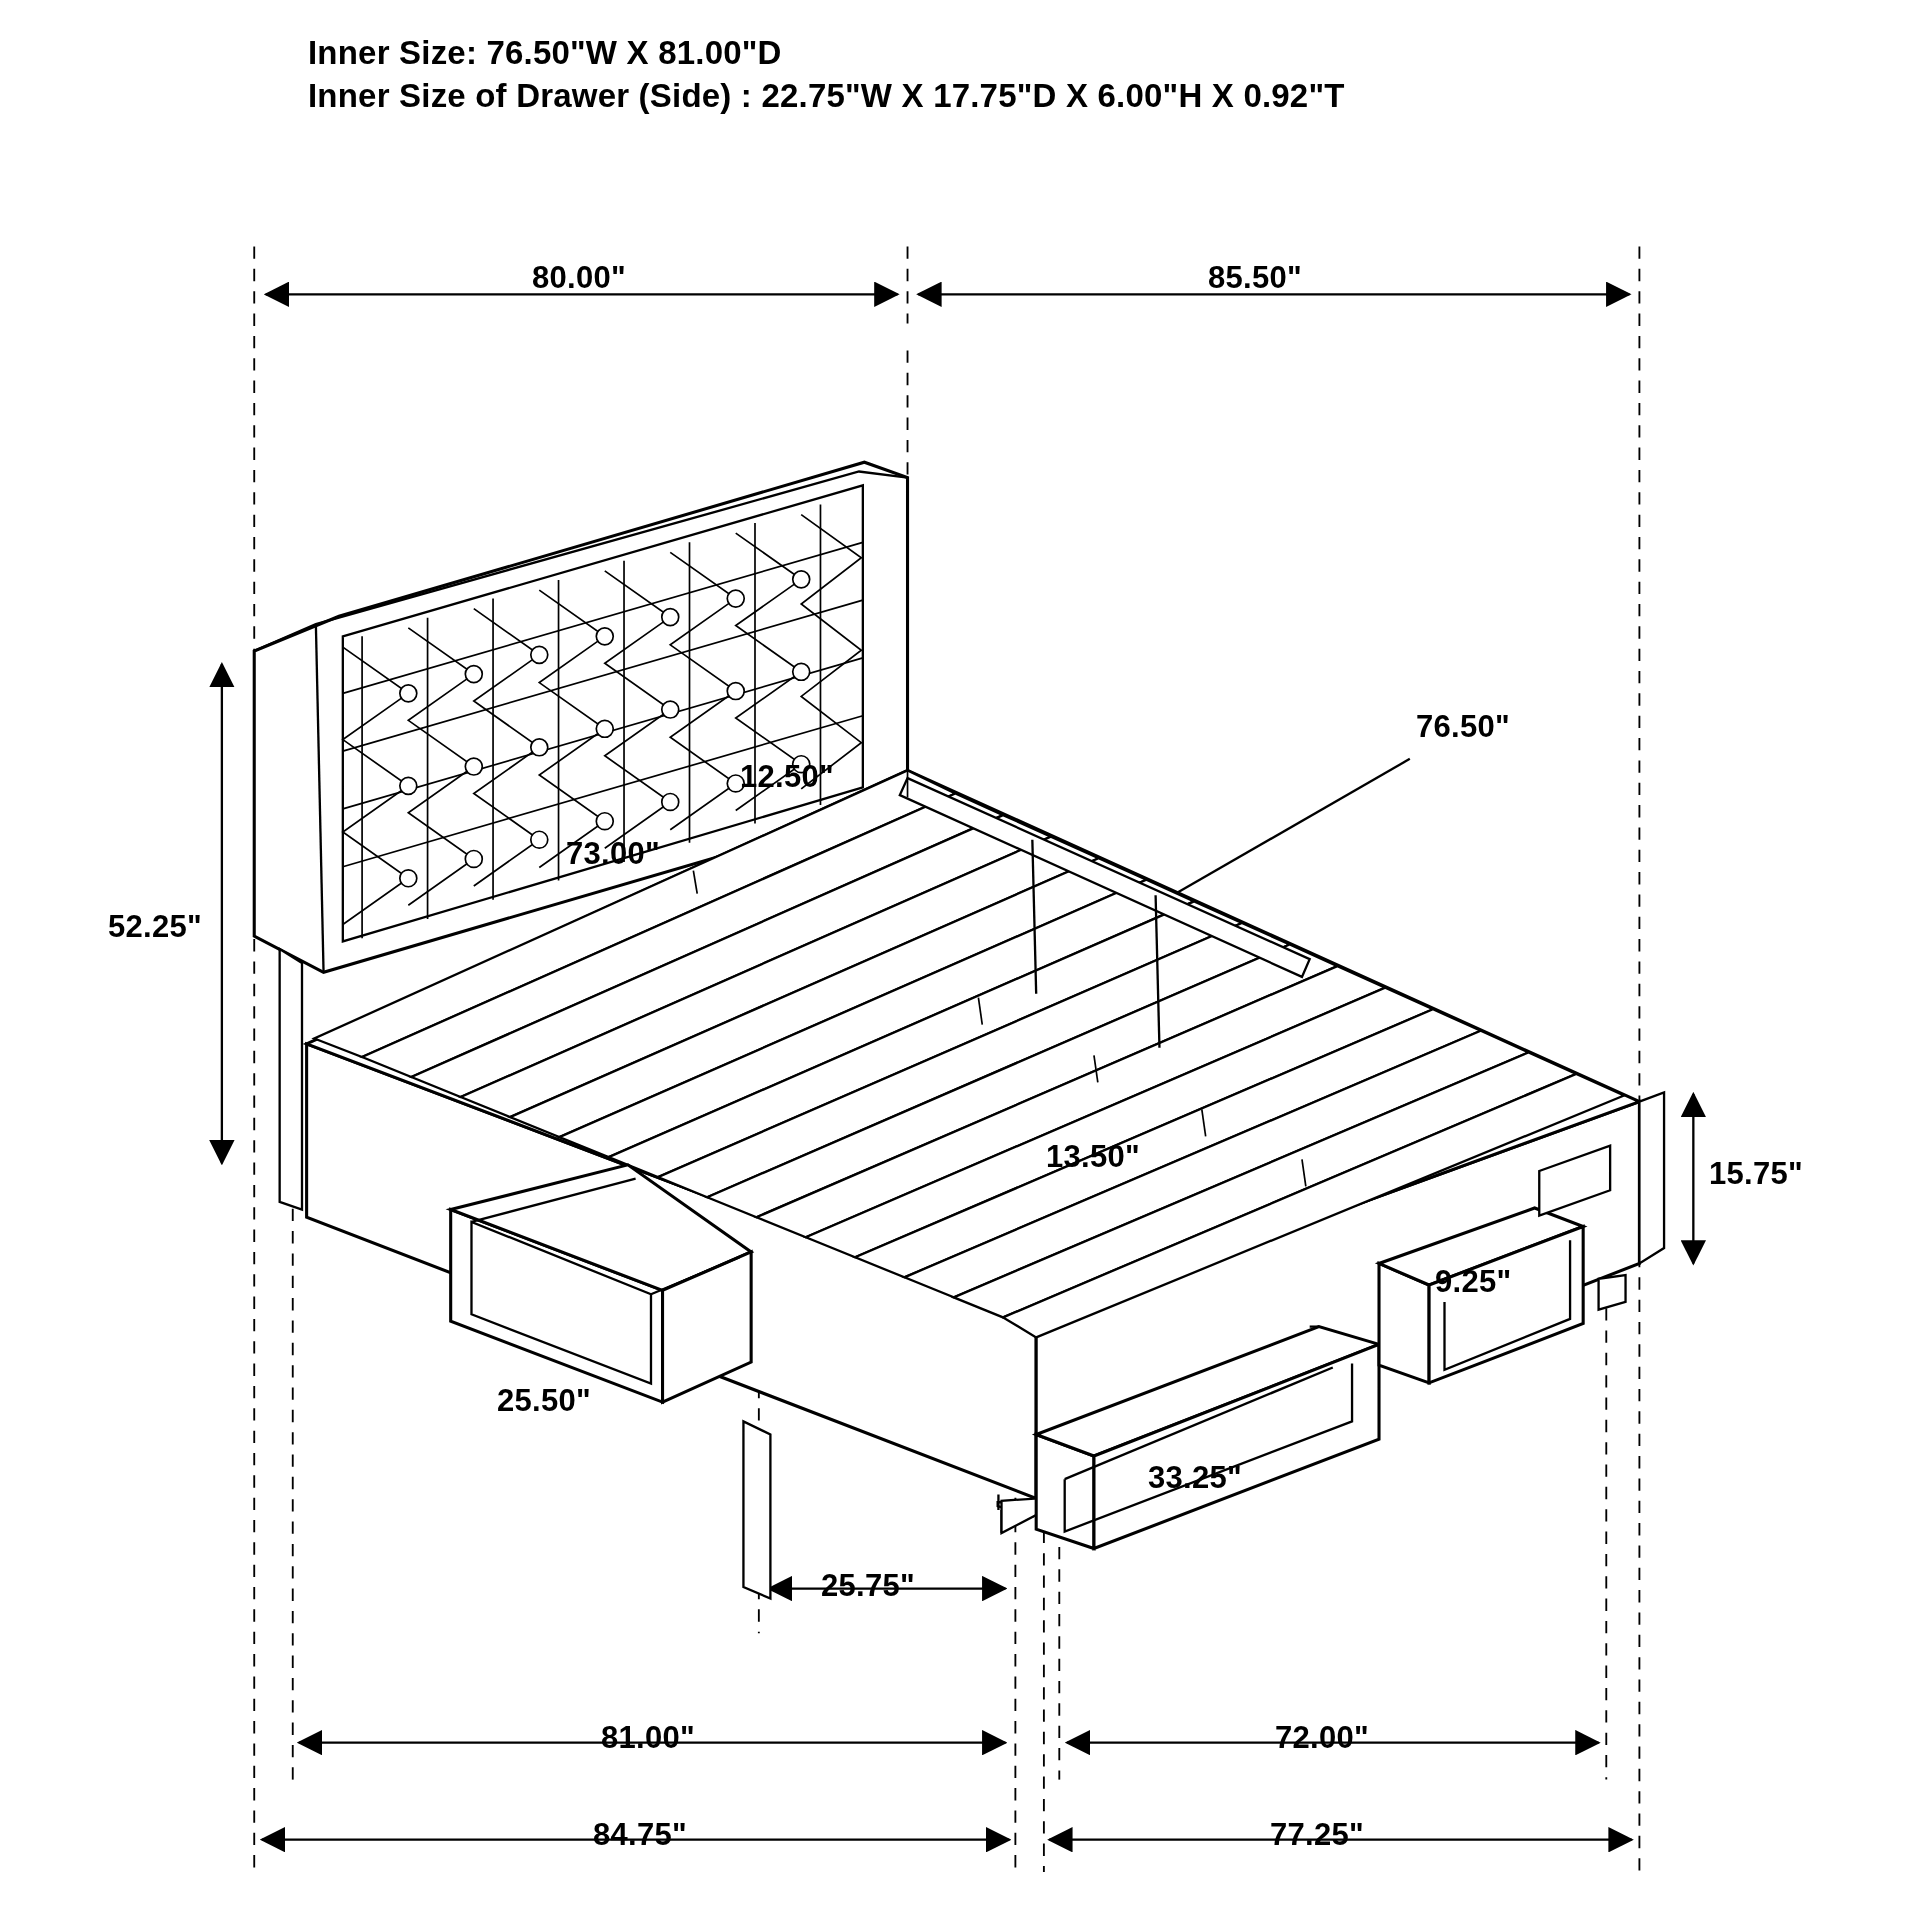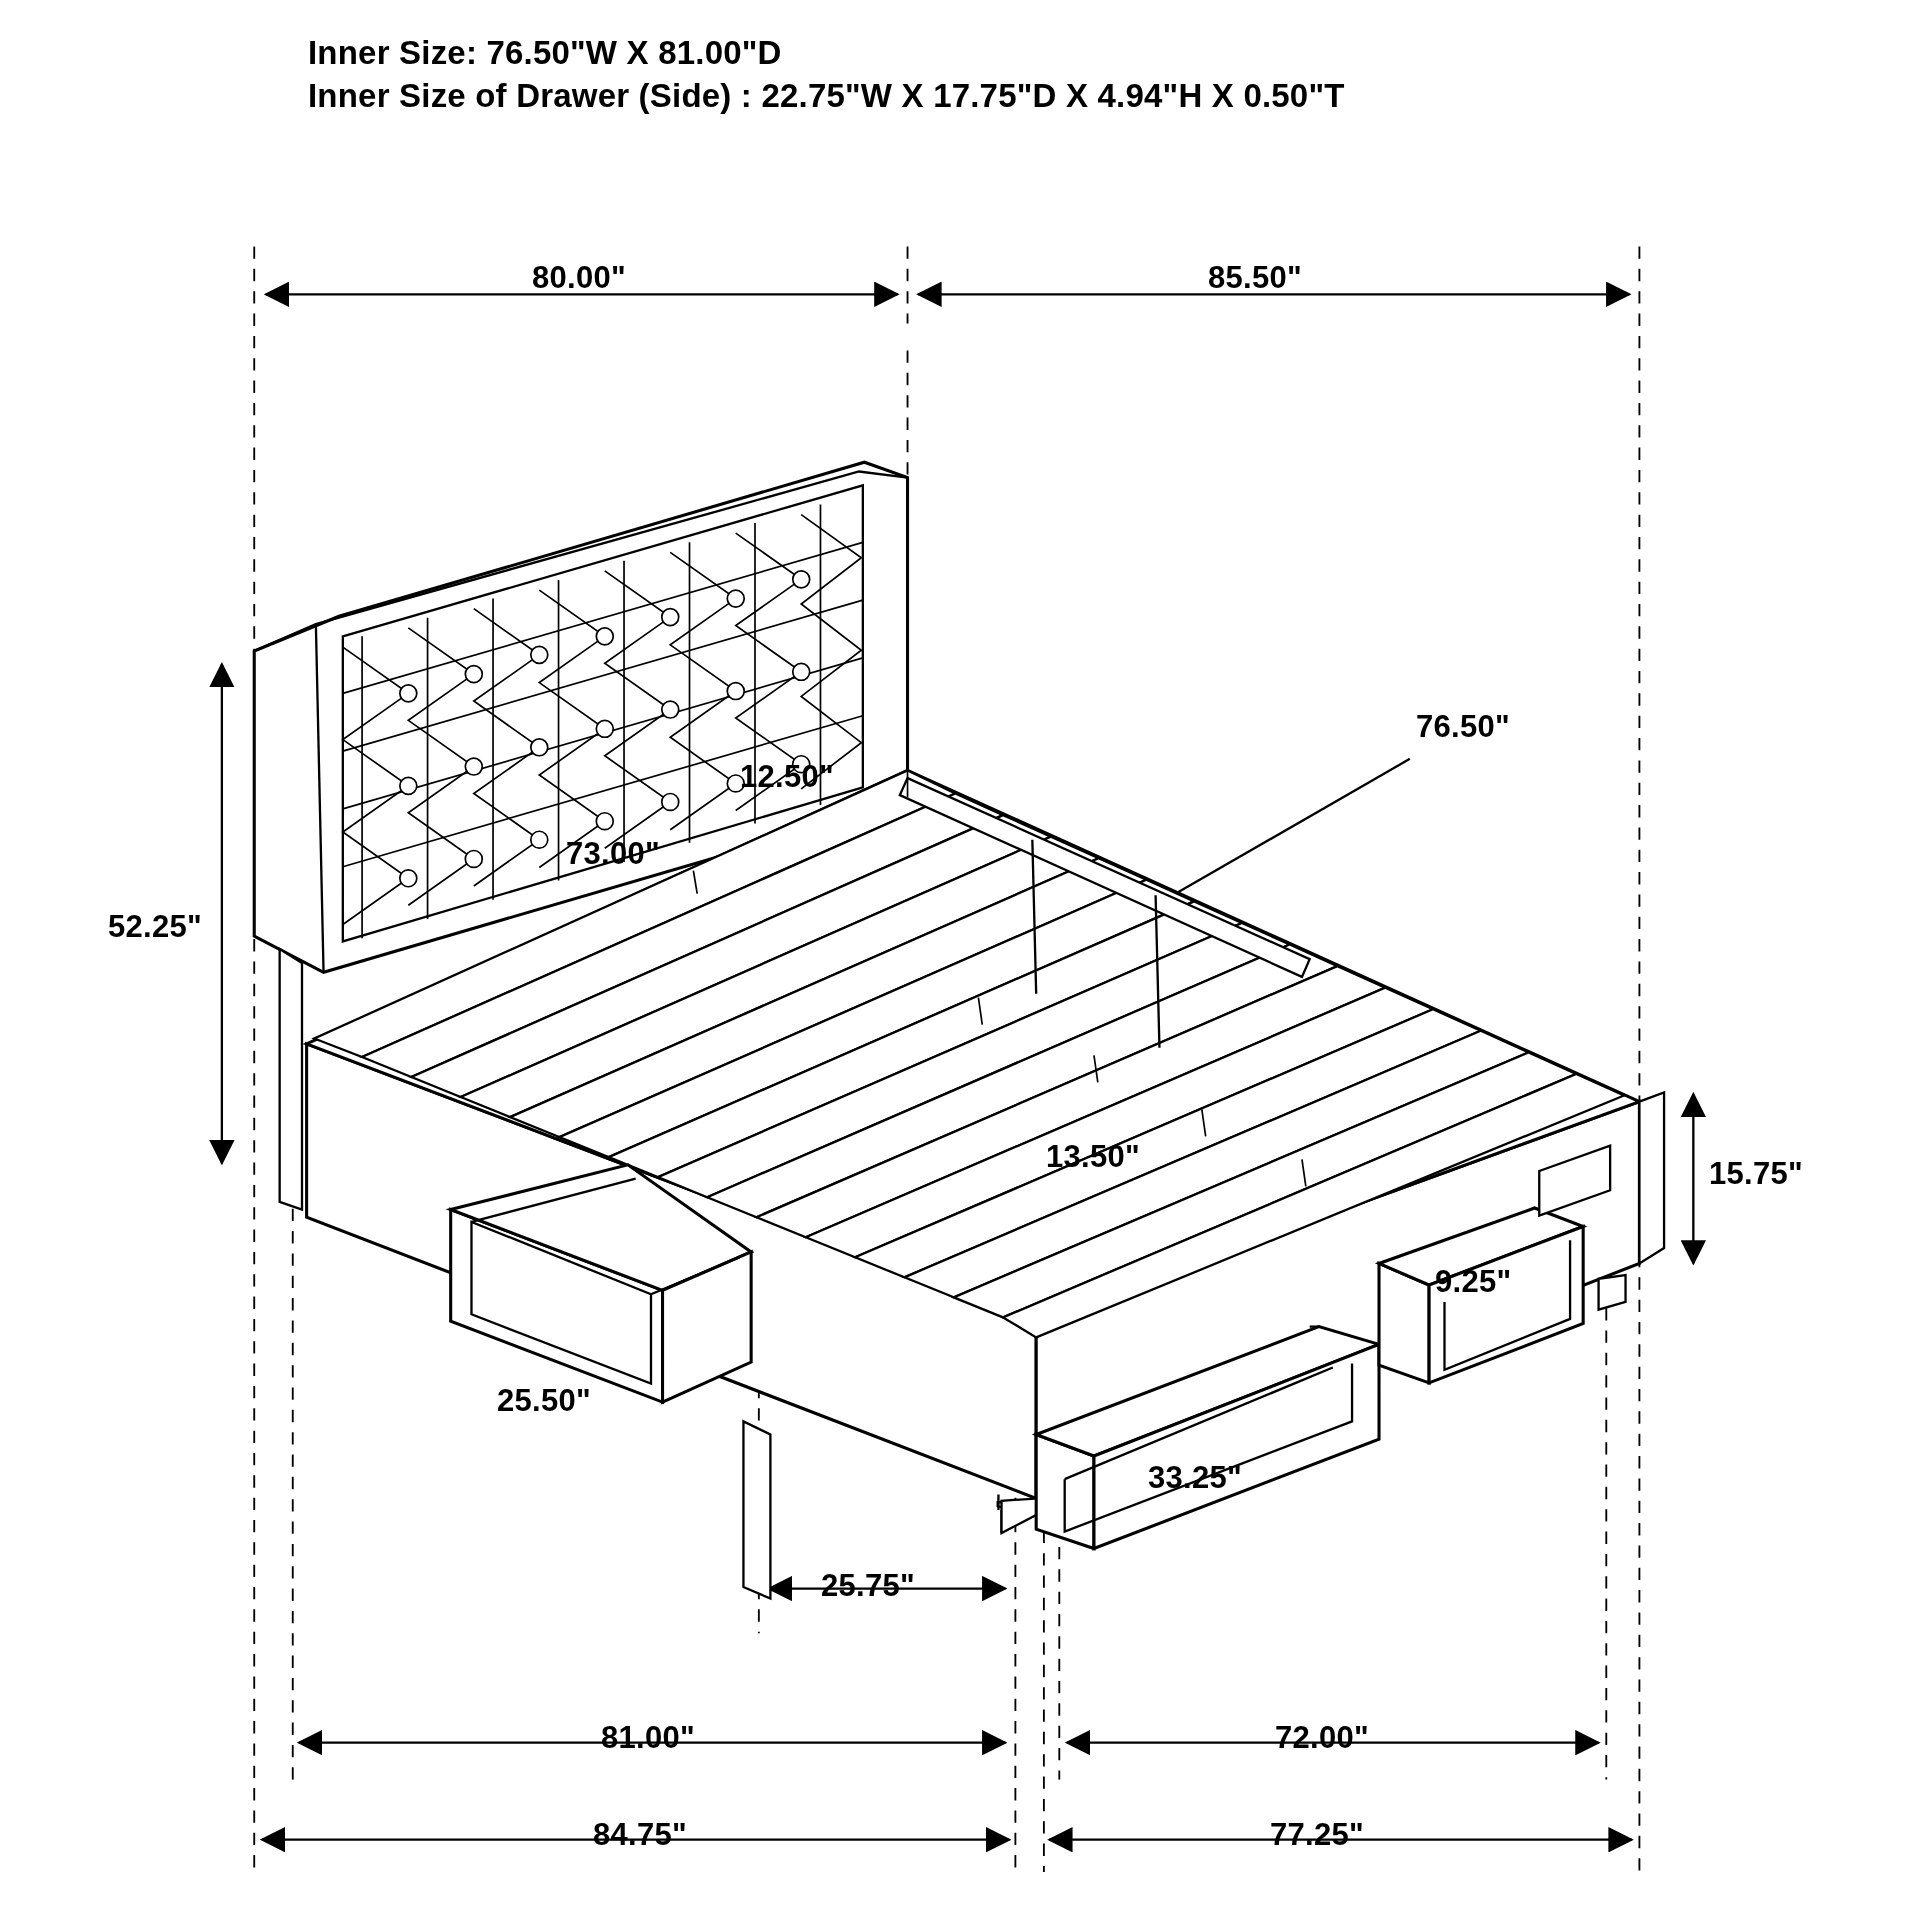--- a/index.html
+++ b/index.html
@@ -54,21 +54,21 @@
   .fillw { fill: #ffffff; }
   .nofill { fill: none; }
 </style>
 </head>
 <body>
 
 <div id="root">
 
   <div class="spec-block">
     <span class="spec-line">Inner Size: 76.50"W X 81.00"D</span>
-    <span class="spec-line">Inner Size of Drawer (Side) : 22.75"W X 17.75"D X 4.94"H X 0.50"T</span>
+    <span class="spec-line">Inner Size of Drawer (Side) : 22.75"W X 17.75"D X 6.00"H X 0.92"T</span>
   </div>
 
   <svg class="layer" viewBox="0 0 2500 2500">
 
     <defs>
       <marker id="ah" viewBox="0 0 12 12" refX="11" refY="6" markerWidth="11" markerHeight="11" orient="auto-start-reverse">
         <path d="M0 0 L12 6 L0 12 z" fill="#000"></path>
       </marker>
       <marker id="ahs" viewBox="0 0 12 12" refX="11" refY="6" markerWidth="9" markerHeight="9" orient="auto-start-reverse">
         <path d="M0 0 L12 6 L0 12 z" fill="#000"></path>

